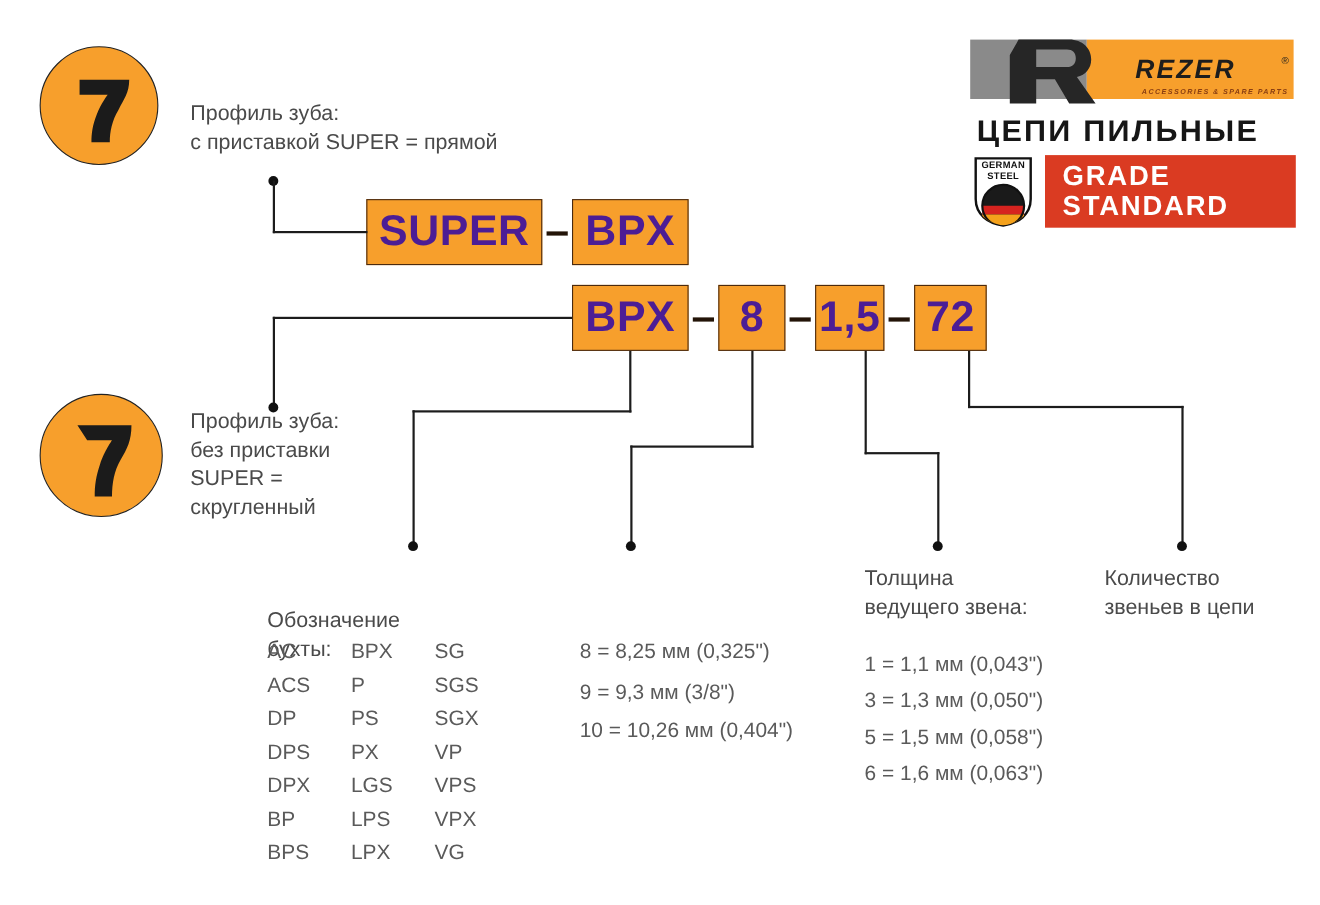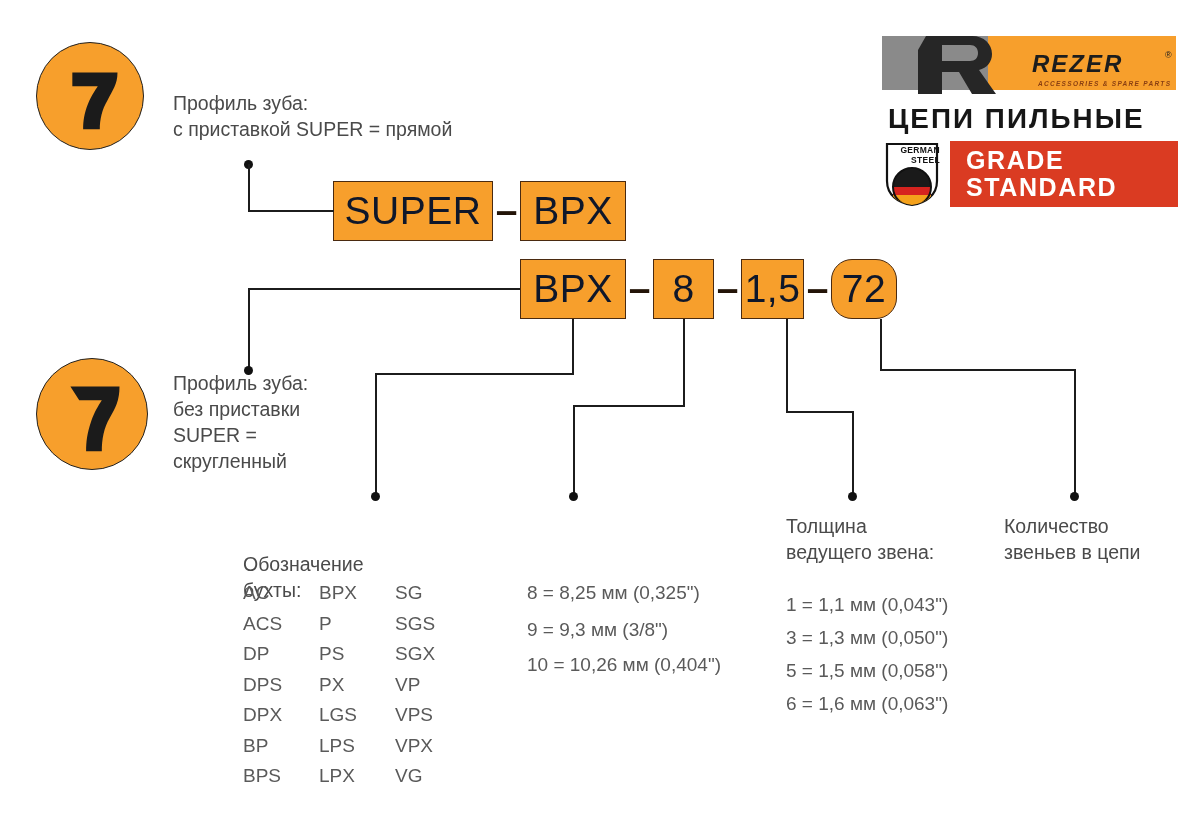--- a/index.html
+++ b/index.html
@@ -18,21 +18,21 @@
     background:#F79F2C;border:1.5px solid #222;
     box-sizing:border-box;
   }
   .tooth-circle svg{position:absolute;left:0;top:0;width:100%;height:100%;}
 
   
   .code-box{
     position:absolute;box-sizing:border-box;
     background:#F79F2C;border:1.5px solid #4a2a10;
     display:flex;align-items:center;justify-content:center;
-    color:#0f172a;font-weight:400;
+    color:#4c1d95;font-weight:700;
     font-family:"Liberation Sans","DejaVu Sans",sans-serif;
     letter-spacing:0.5px;
   }
   .code-box.big{font-size:39px;}
   .dash{
     position:absolute;color:#231408;font-weight:700;font-size:39px;
     font-family:"Liberation Sans","DejaVu Sans",sans-serif;
     display:flex;align-items:center;justify-content:center;
   }
 
@@ -71,21 +71,21 @@
     position:absolute;background:#DA3B22;
     display:flex;flex-direction:column;justify-content:center;
     padding-left:16px;box-sizing:border-box;
   }
   .grade-box span{
     color:#fff;font-weight:700;font-size:25px;line-height:27px;
     letter-spacing:1.6px;font-family:"Liberation Sans","DejaVu Sans",sans-serif;
   }
   .gs-badge{position:absolute;}
   .gs-badge .gs-text{
-    position:absolute;left:0;top:4px;width:100%;text-align:right;
+    position:absolute;left:0;top:4px;width:100%;text-align:center;
     font-size:8.5px;font-weight:700;line-height:10px;color:#111;
     letter-spacing:0.3px;font-family:"Liberation Sans","DejaVu Sans",sans-serif;
   }
 </style>
 </head>
 <body>
 
 <div class="stage">
 
   <div class="logo-wrap" style="left:880px;top:28px;width:300px;height:180px;">
@@ -154,21 +154,21 @@
   <div class="dot" style="left:244px;top:160px;"></div>
   <div class="conn v" style="left:248px;top:164px;height:48px;"></div>
   <div class="conn h" style="left:248px;top:210px;width:86px;"></div>
 
   <div class="code-box big" style="left:520px;top:259px;width:106px;height:60px;">BPX</div>
   <div class="dash" style="left:626px;top:259px;width:27px;height:60px;">–</div>
   <div class="code-box big" style="left:653px;top:259px;width:61px;height:60px;">8</div>
   <div class="dash" style="left:714px;top:259px;width:27px;height:60px;">–</div>
   <div class="code-box big" style="left:741px;top:259px;width:63px;height:60px;">1,5</div>
   <div class="dash" style="left:804px;top:259px;width:27px;height:60px;">–</div>
-  <div class="code-box big" style="left:831px;top:259px;width:66px;height:60px;border-radius:21px;">72</div>
+  <div class="code-box big" style="left:831px;top:259px;width:66px;height:60px;">72</div>
 
   <div class="conn h" style="left:248px;top:288px;width:272px;"></div>
   <div class="conn v" style="left:248px;top:288px;height:82px;"></div>
   <div class="dot" style="left:244px;top:366px;"></div>
 
   <div class="tooth-circle" style="left:36px;top:358px;width:112px;height:112px;">
     <svg viewBox="0 0 112 112">
       <path d="M34 28 L43 42 L66 42 C66 42 59 52 55 64 C51 76 50 84 50 94 L66 94
                C66 82 68 70 74 60 C80 50 84 42 84 28 Z" fill="#1b1b1b"></path>
     </svg>

